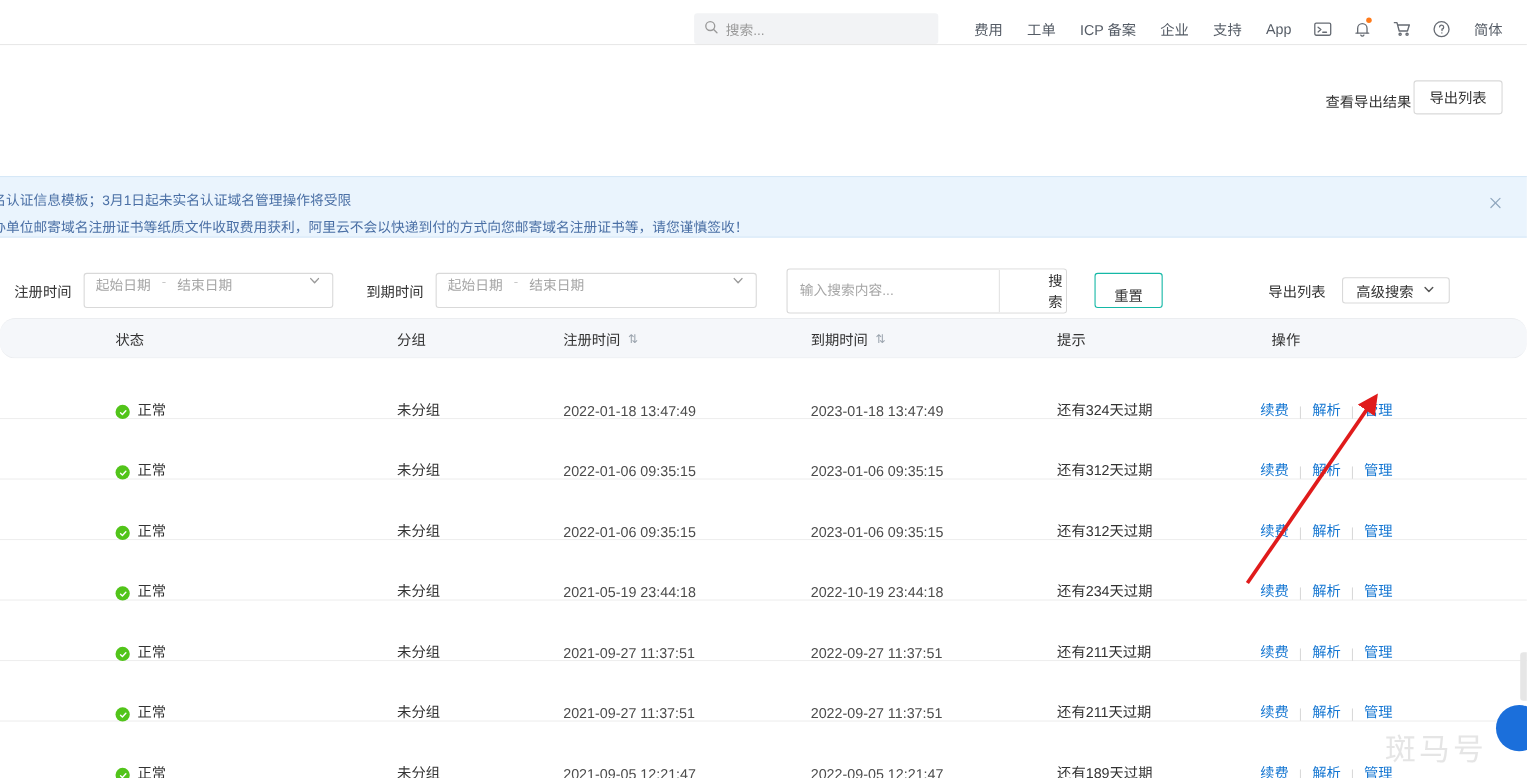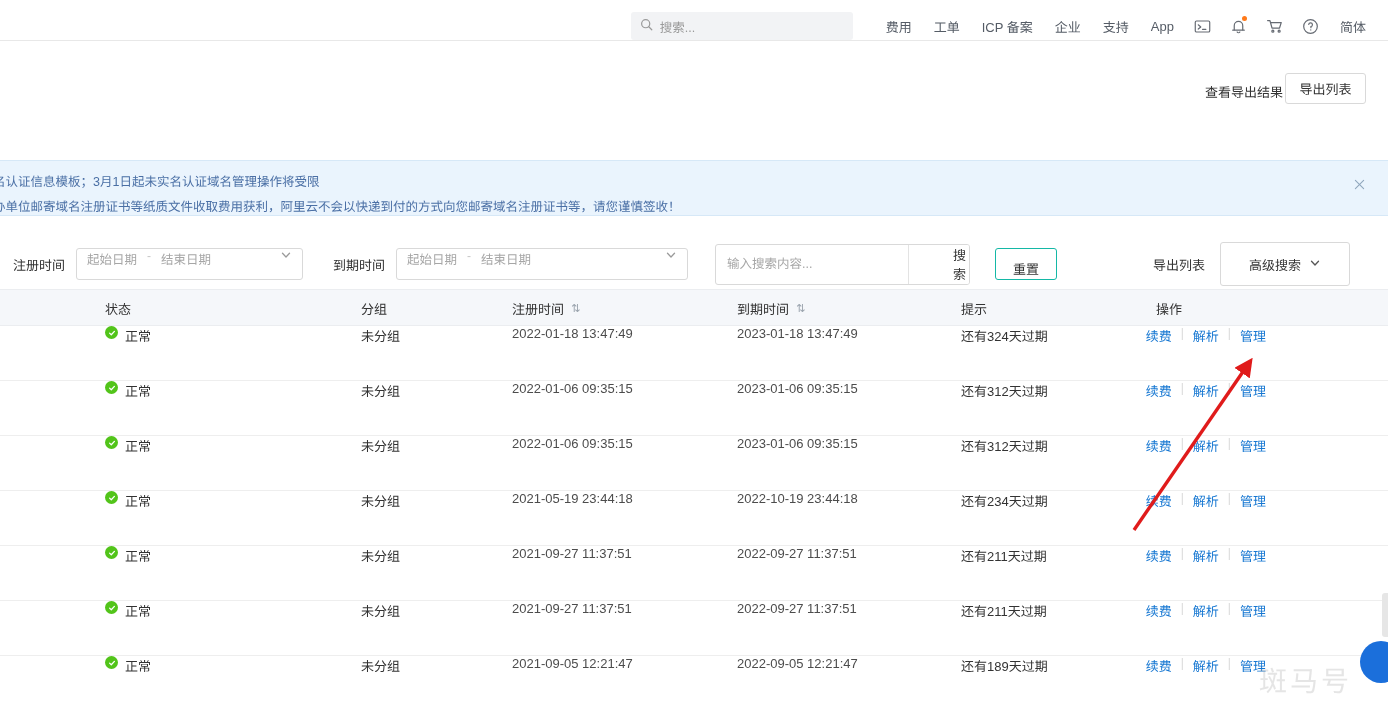--- a/index.html
+++ b/index.html
@@ -139,48 +139,49 @@
   .btn-plain {
     height: 32px; min-width: 62px; padding: 10px 14px;
     border: 1px solid #14b8a6; border-radius: 3px;
     background: #fff; font-size: 13px; color: #333;
     cursor: pointer; font-family: "Liberation Sans", sans-serif;
   }
   #group-manage {
     font-size: 13px; color: #333; cursor: pointer;
   }
   #adv-search {
-    height: 44px; padding: 0 28px;
+    height: 24px; padding: 0 12px;
     border: 1px solid #d9d9d9; border-radius: 3px;
     background: #fff; font-size: 13px; color: #333;
     display: flex; align-items: center; gap: 8px; cursor: pointer;
   }
 
   
   #thead {
     position: absolute; left: 0; top: 289px;
     width: 1388px; height: 37px;
     background: #f5f7fa;
     border-top: 1px solid #ebedf0;
     border-bottom: 1px solid #ebedf0;
+    border-radius: 14px;
   }
   #thead .th {
     position: absolute; top: 0; height: 37px;
     display: flex; align-items: center; gap: 7px;
     font-size: 13px; color: #333;
   }
   .sorter { color: #9aa3ad; font-size: 11px; cursor: pointer; letter-spacing: -1px; }
   #tbody { position: absolute; left: 0; top: 326px; width: 1388px; }
   .row {
     position: relative; height: 55px;
     border-bottom: 1px solid #eeeeee;
   }
   .cell {
     position: absolute; top: 0; height: 55px;
-    display: flex; align-items: flex-start;
+    display: flex; align-items: flex-end;
     font-size: 13px; color: #333;
   }
   .status-cell { gap: 7px; }
   .ok-icon {
     width: 13px; height: 13px; border-radius: 50%;
     background: #52c41a; display: flex;
     align-items: center; justify-content: center; flex: none;
   }
   .date-txt { color: #4c4c4c; }
   .actions { gap: 0; }

